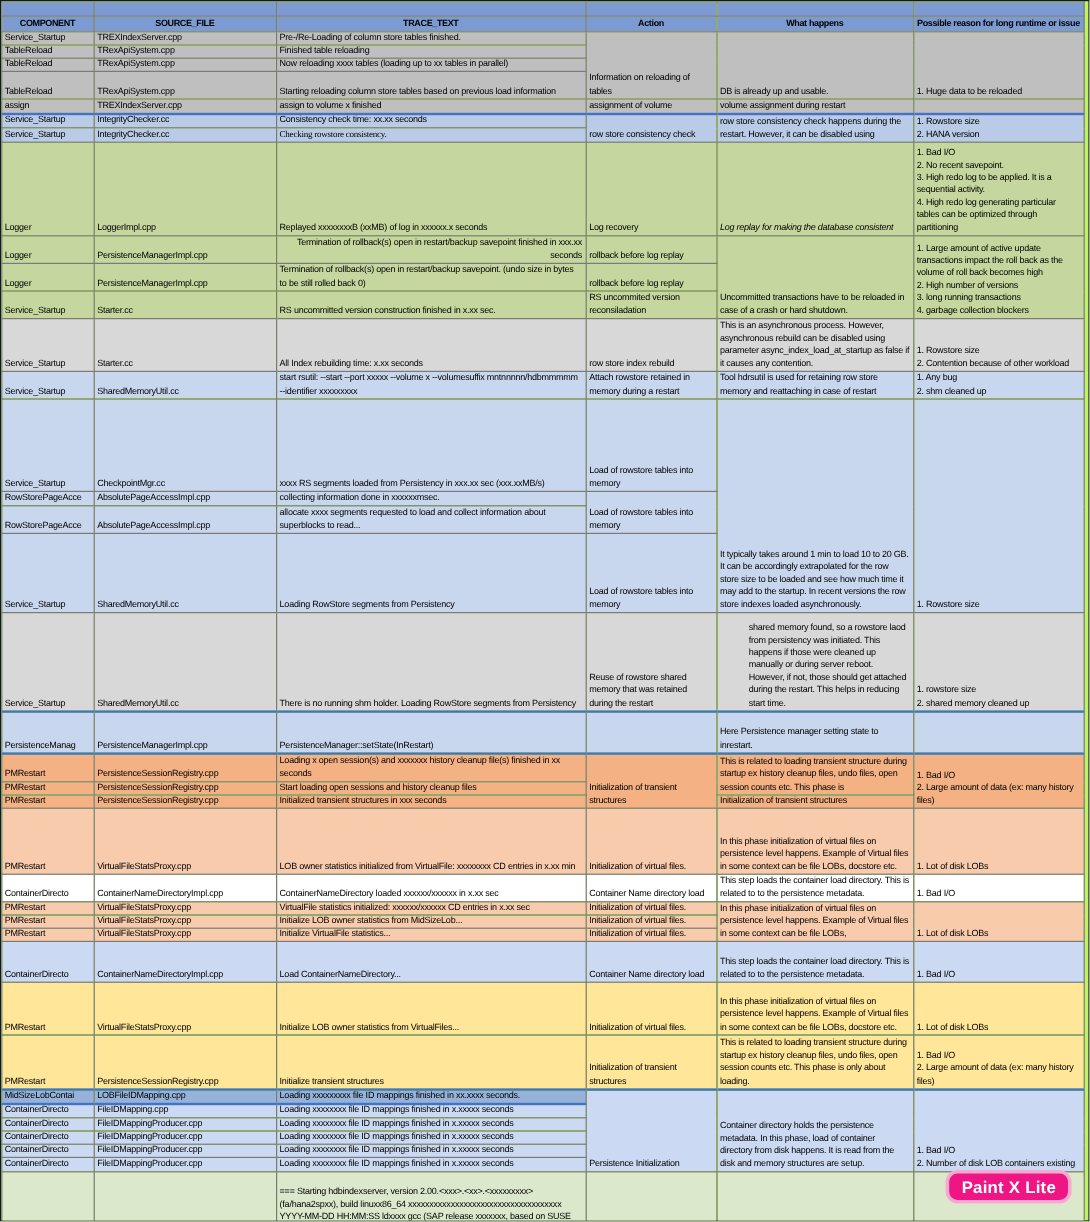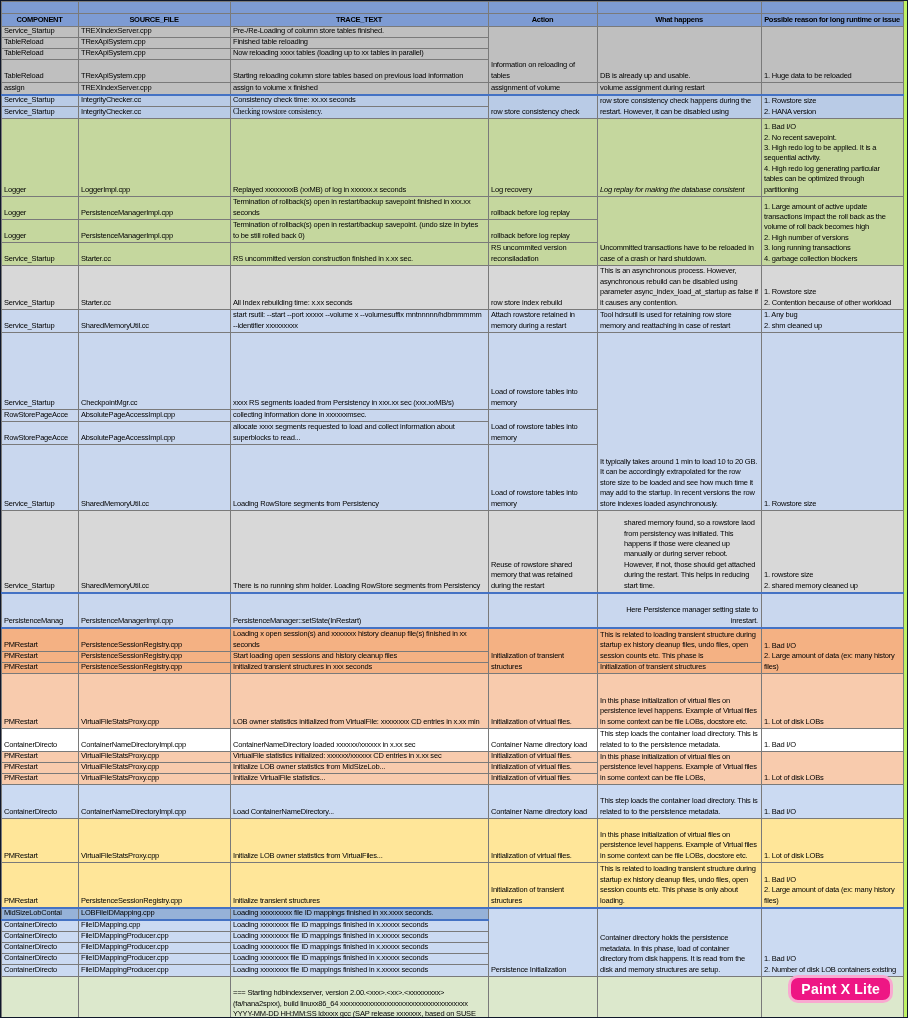--- a/index.html
+++ b/index.html
@@ -217,21 +217,21 @@
           </td>
         </tr>
         <tr>
           <td class="bg-green1">
             <div class="cv" style="height: 22px;">Logger</div>
           </td>
           <td class="bg-green1">
             <div class="cv" style="height: 22px;">PersistenceManagerImpl.cpp</div>
           </td>
           <td class="bg-green1">
-            <div class="cv" style="height: 22px;">Termination of rollback(s) open in restart/backup savepoint finished in xxx.xx seconds</div>
+            <div class="cv" style="height: 22px; text-align: right;">Termination of rollback(s) open in restart/backup savepoint finished in xxx.xx seconds</div>
           </td>
           <td class="bg-green1">
             <div class="cv" style="height: 22px;">rollback before log replay</div>
           </td>
           <td rowspan="3" class="bg-green1">
             <div class="cv" style="height: 68px;">Uncommitted transactions have to be reloaded in case of a crash or hard shutdown.</div>
           </td>
           <td rowspan="3" class="bg-green1">
             <div class="cv" style="height: 68px;">1. Large amount of active update transactions impact the roll back as the volume of roll back becomes high
 2. High number of versions
@@ -396,21 +396,21 @@
           <td class="bg-blue2">
             <div class="cv" style="height: 21px;">PersistenceManagerImpl.cpp</div>
           </td>
           <td class="bg-blue2">
             <div class="cv" style="height: 21px;">PersistenceManager::setState(InRestart)</div>
           </td>
           <td class="bg-blue2">
             <div class="cv" style="height: 21px;"></div>
           </td>
           <td class="bg-blue2">
-            <div class="cv" style="height: 33px; text-align: right;">Here Persistence manager setting state to inrestart.</div>
+            <div class="cv" style="height: 33px;">Here Persistence manager setting state to inrestart.</div>
           </td>
           <td class="bg-blue2">
             <div class="cv" style="height: 21px;"></div>
           </td>
         </tr>
         <tr class="bt">
           <td class="bg-orange1">
             <div class="cv" style="height: 22px;">PMRestart</div>
           </td>
           <td class="bg-orange1">

